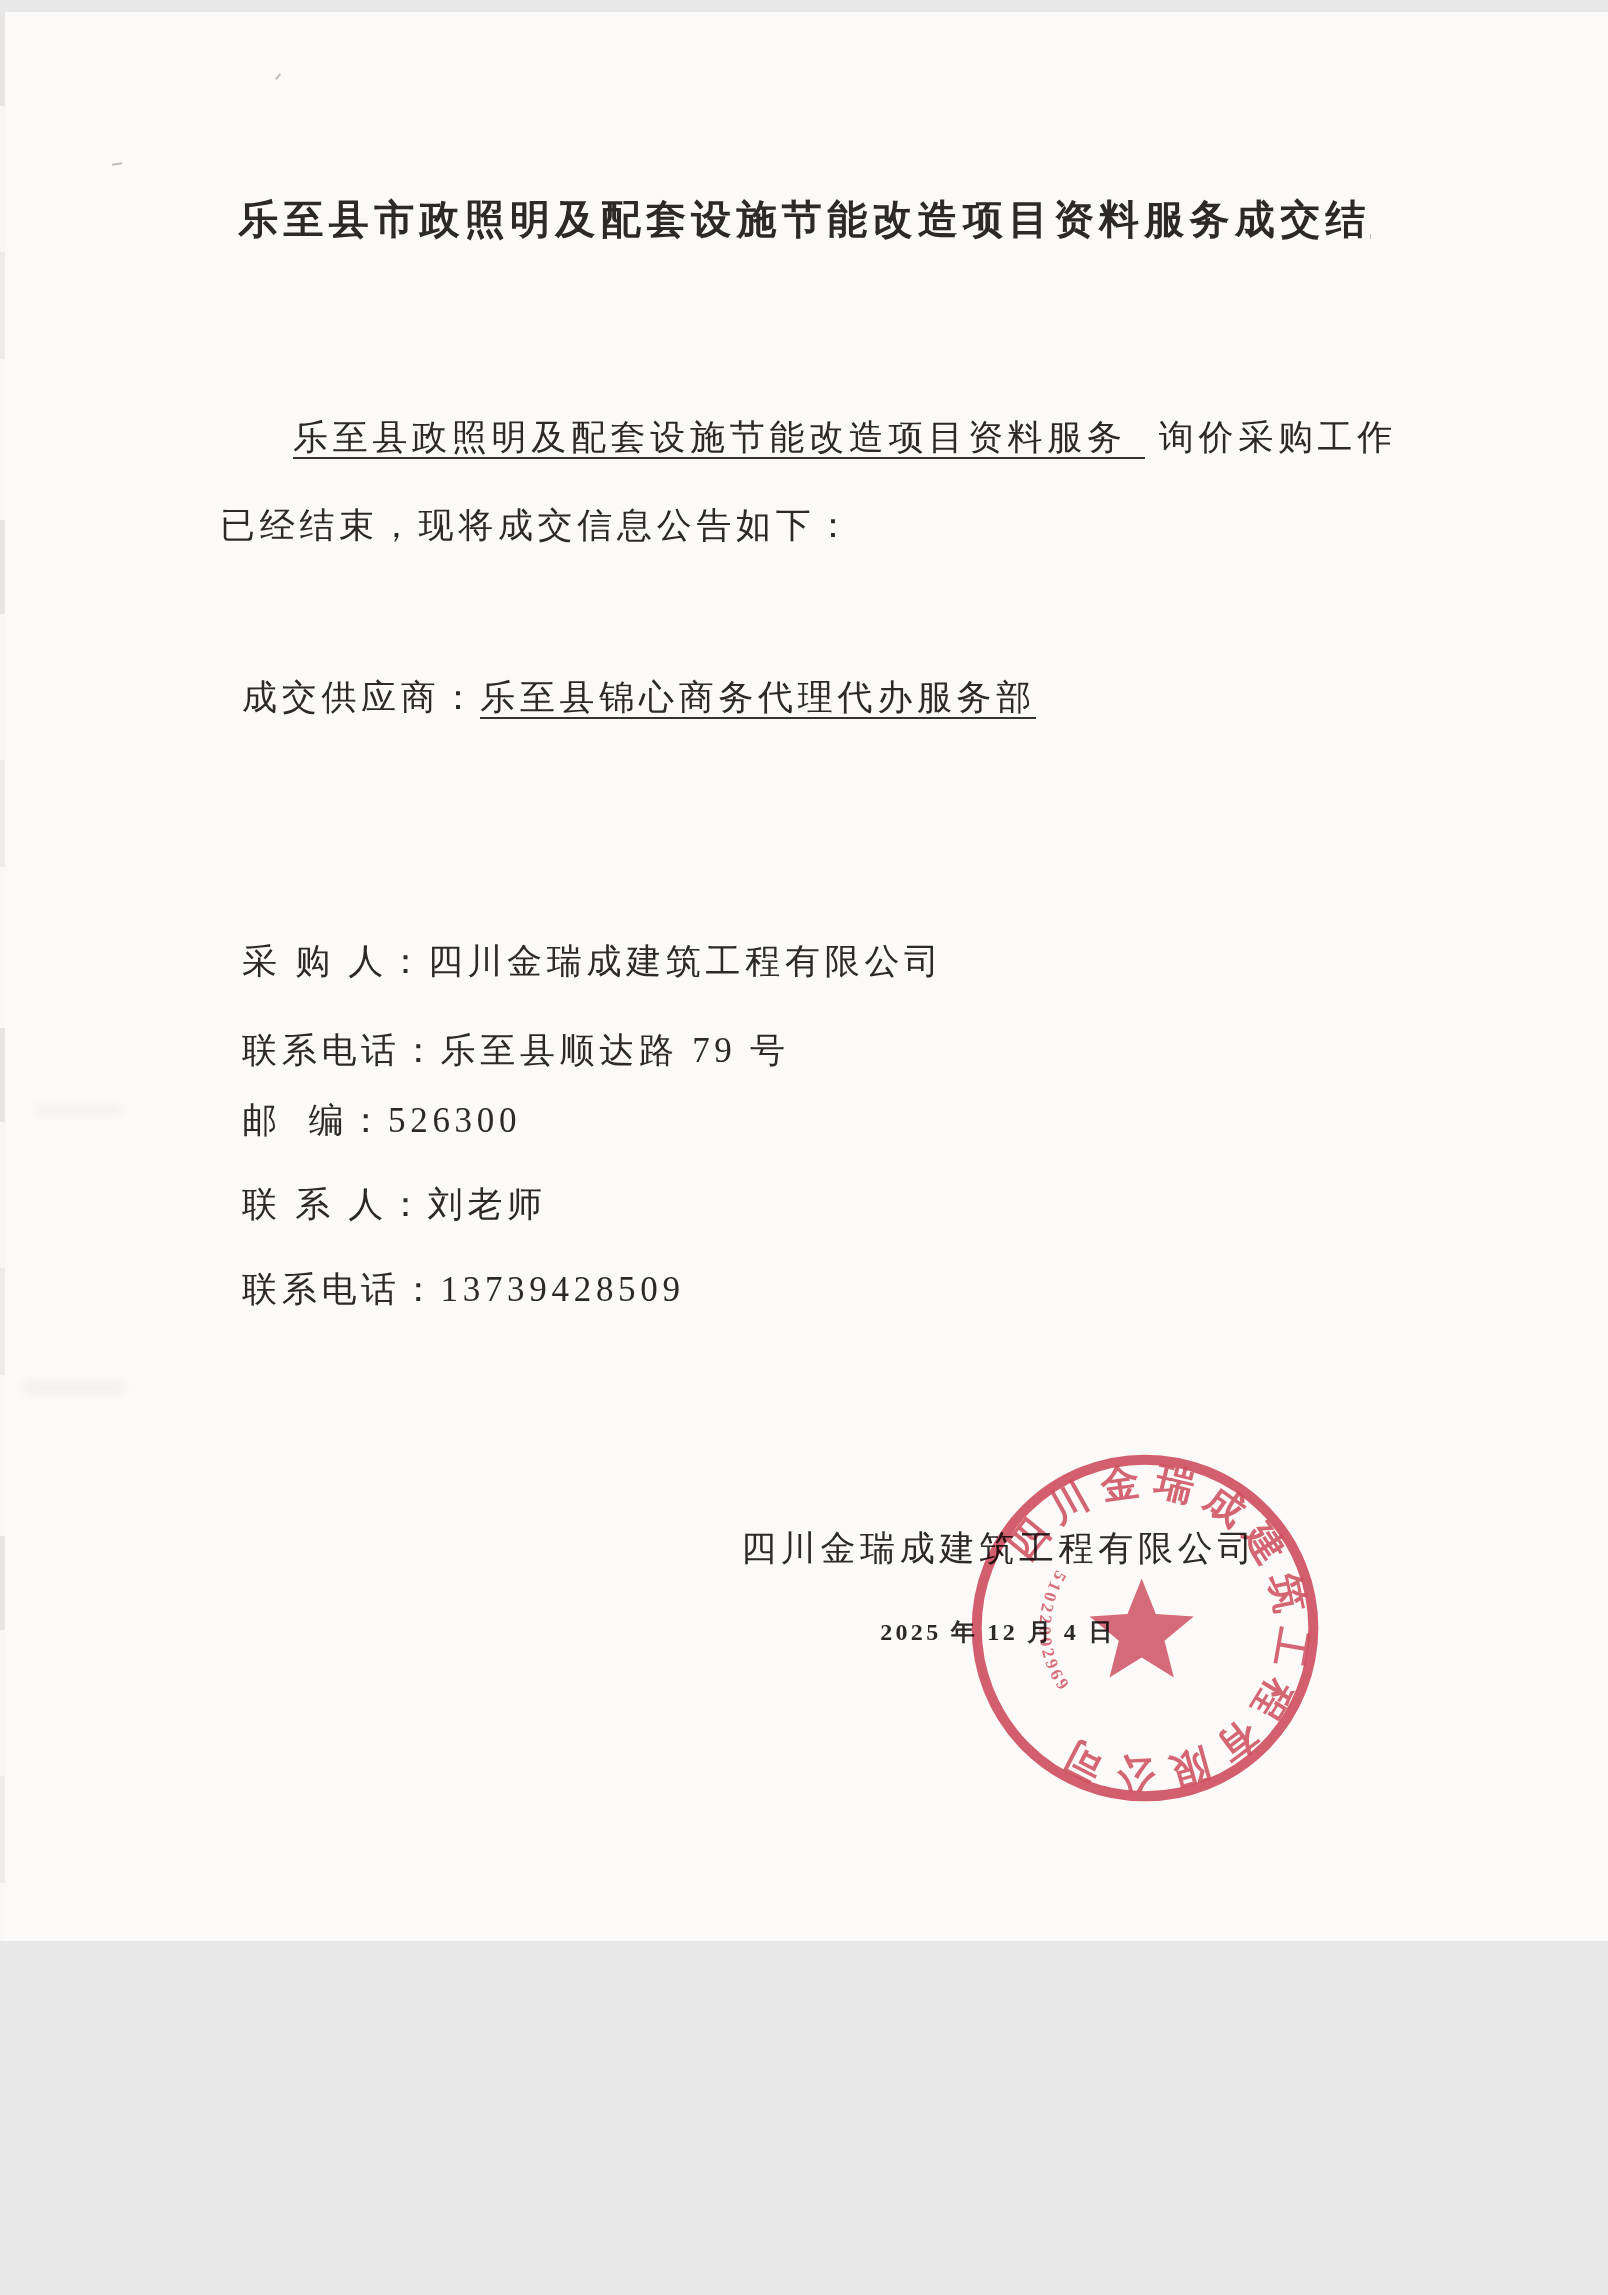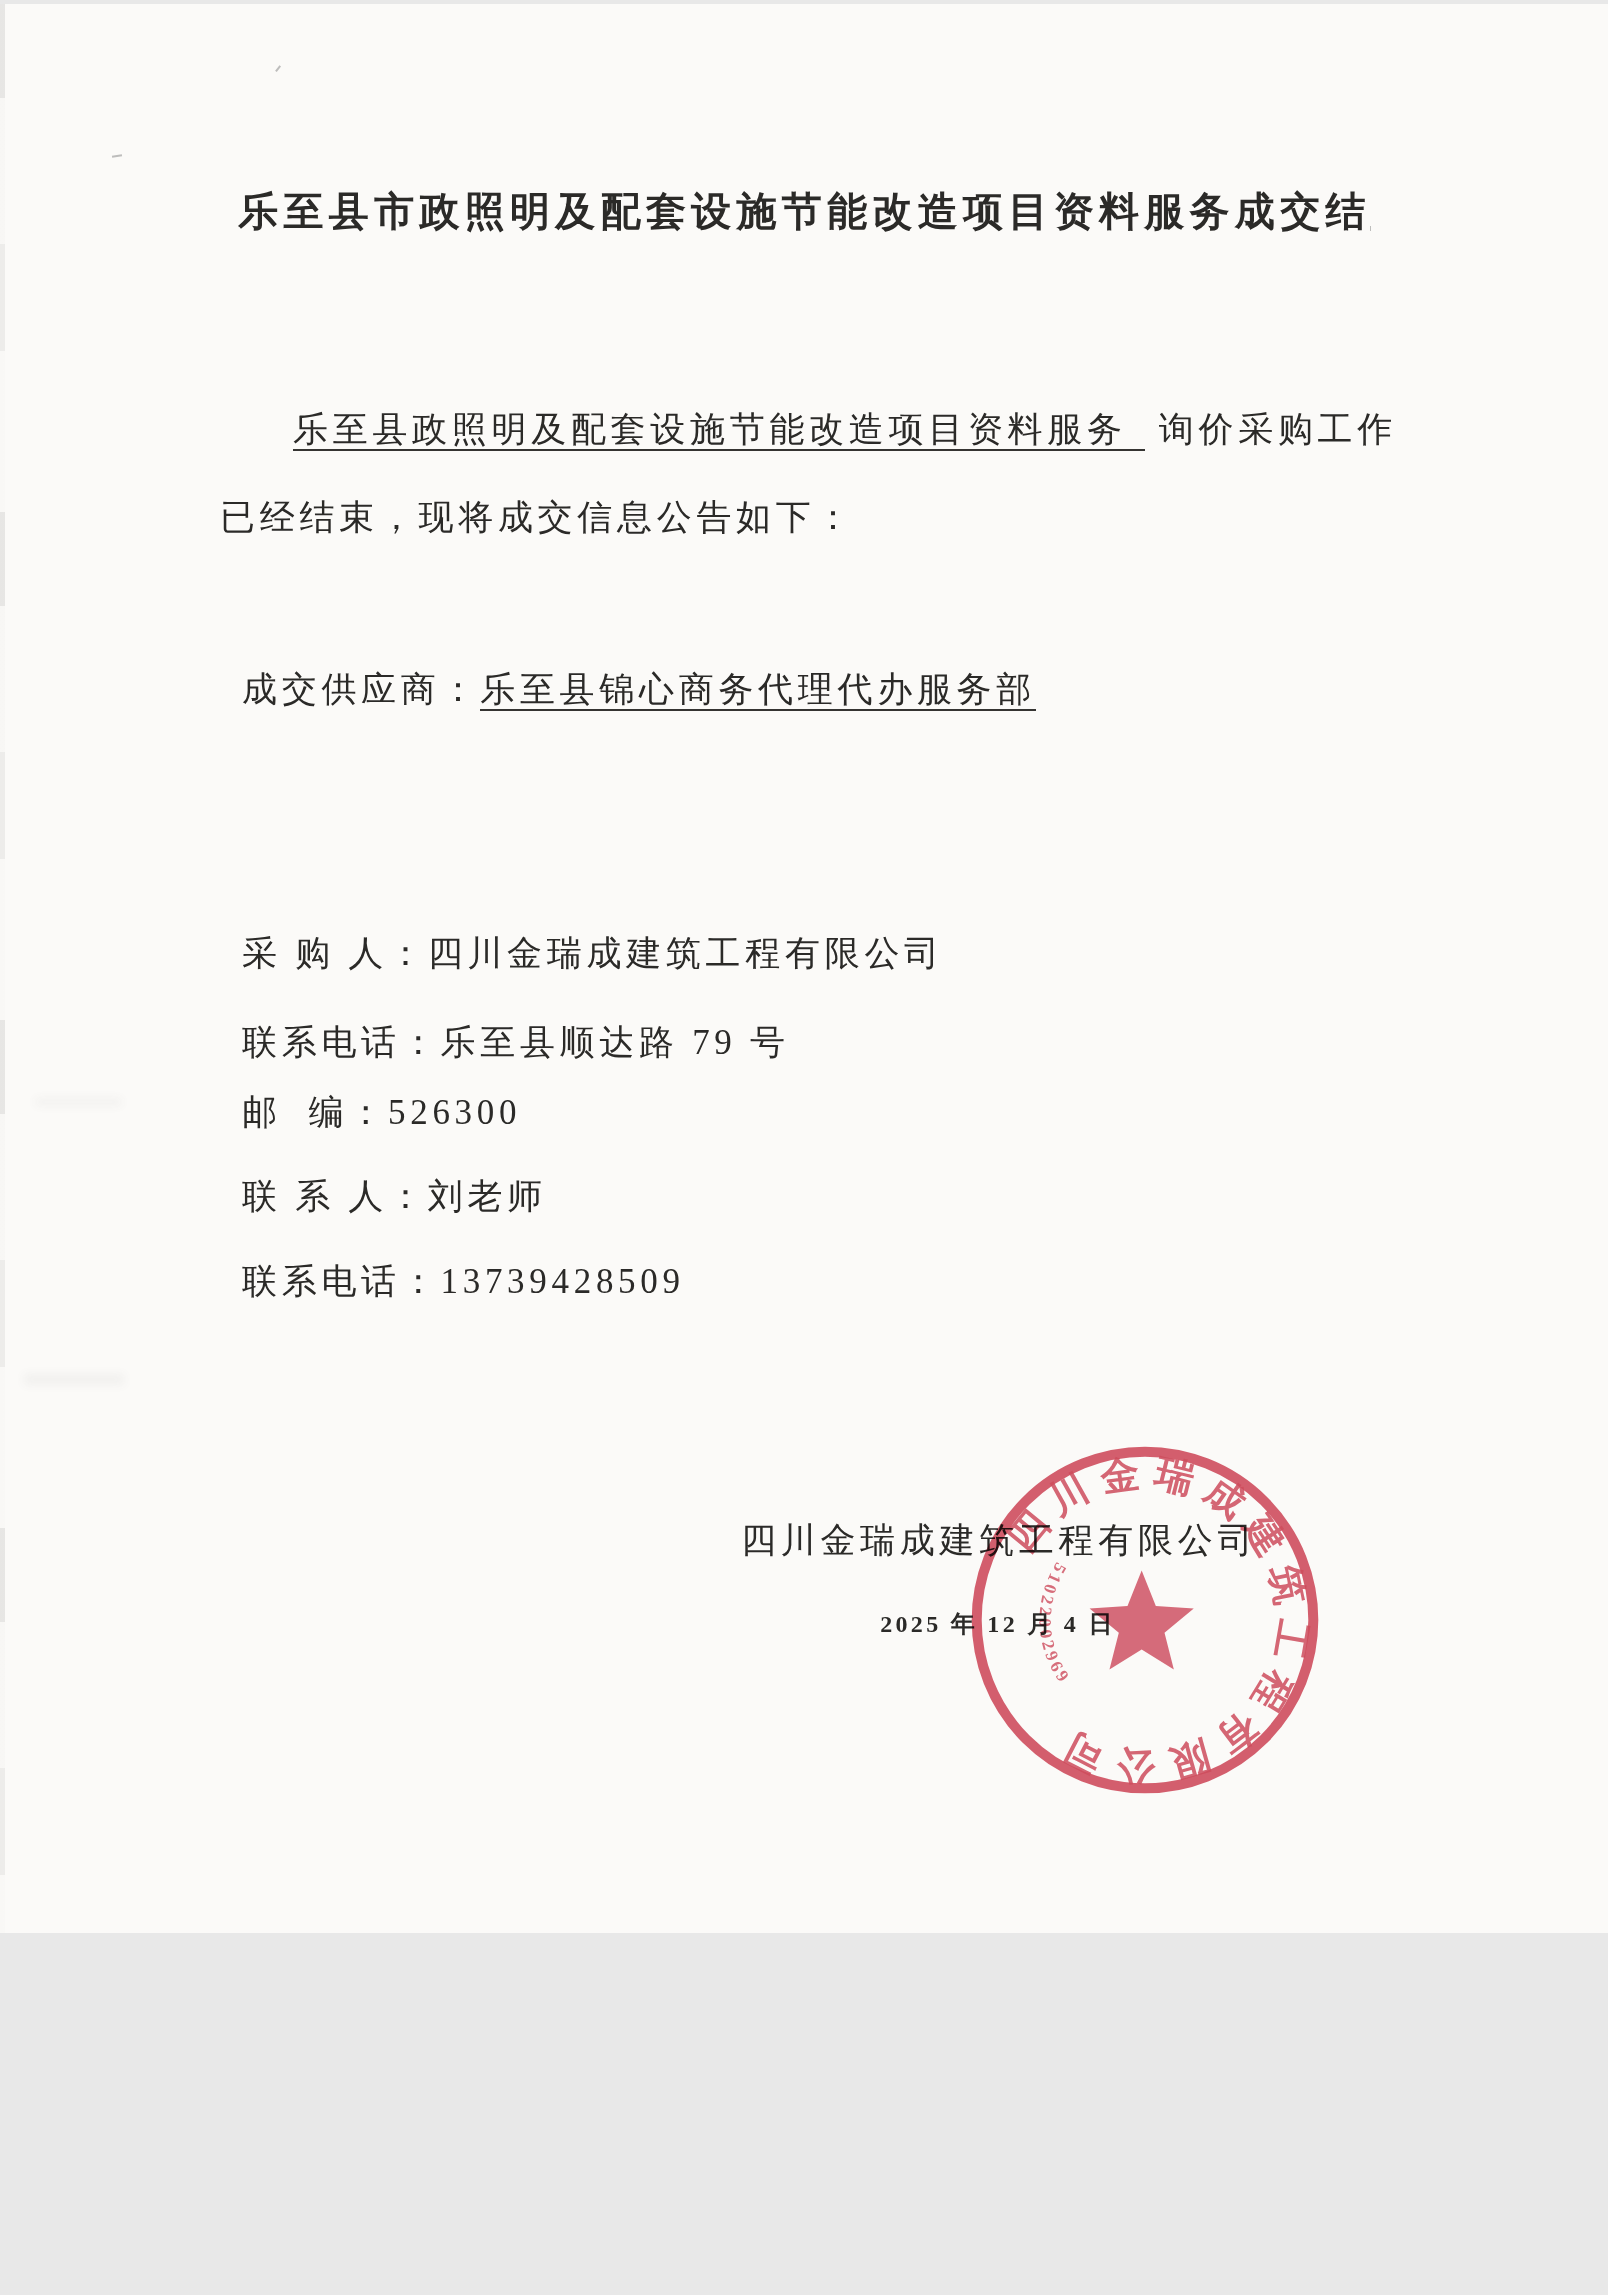--- a/index.html
+++ b/index.html
@@ -1,20 +1,20 @@
 <!DOCTYPE html>
 <html style="font-size:10.7px"><head>
 <meta charset="utf-8">
 <style>
   html, body { margin: 0; padding: 0; background: #e8e8e8; }
   .page {
     position: relative;
     width: 1609px;
     height: 1929px;
-    margin: 4px auto;
+    margin: 12px auto;
     background: #fbfaf8;
     overflow: hidden;
     font-family: "Liberation Serif", "DejaVu Serif", serif;
     color: #2b2a28;
   }
 
   
   .edge-strip {
     position: absolute; left: 0; top: 0; width: 4.7px; height: 100%;
     background: repeating-linear-gradient(

